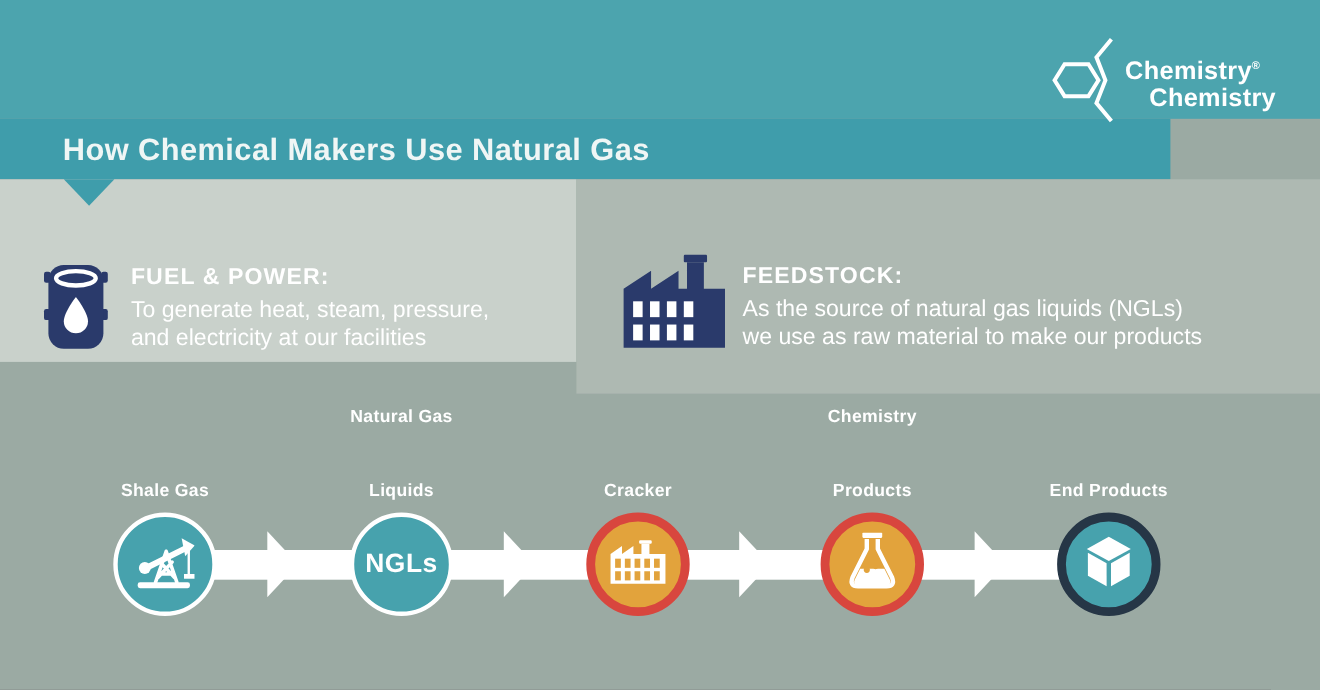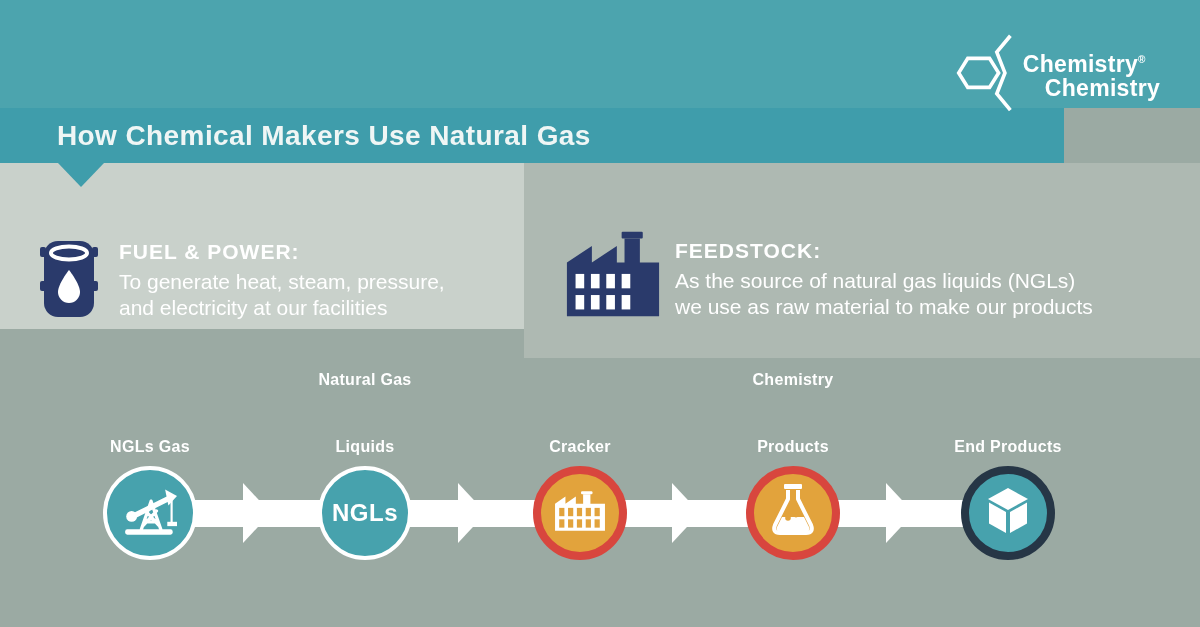--- a/index.html
+++ b/index.html
@@ -113,21 +113,21 @@
   </div>
 
   <div class="flow">
     <div class="arrow-band"></div>
     <div class="arrow-head" style="left:243px;"></div>
     <div class="arrow-head" style="left:458px;"></div>
     <div class="arrow-head" style="left:672px;"></div>
     <div class="arrow-head" style="left:886px;"></div>
 
     <div class="step-label" style="left:40px;">
-      <span>NGLs Gas</span>
+      <span>Shale Gas</span>
     </div>
     <div class="step-circle ring-navy" style="left:103px;">
       <span>
         <svg width="54" height="50" viewBox="0 0 50 46">
           <rect x="2" y="40" width="44" height="5" rx="2" fill="#ffffff"></rect>
           <path d="M17,40 L26,14 M35,40 L26,14 M20,33 L32,33 M19,36 L31,23 M33,36 L21,23" stroke="#ffffff" stroke-width="3" fill="none" stroke-linecap="round"></path>
           <line x1="7" y1="29" x2="43" y2="11" stroke="#ffffff" stroke-width="5" stroke-linecap="round"></line>
           <circle cx="8" cy="28" r="5" fill="#ffffff"></circle>
           <polygon points="39,3 50,9 42,18" fill="#ffffff"></polygon>
           <line x1="45" y1="13" x2="45" y2="34" stroke="#ffffff" stroke-width="2"></line>

